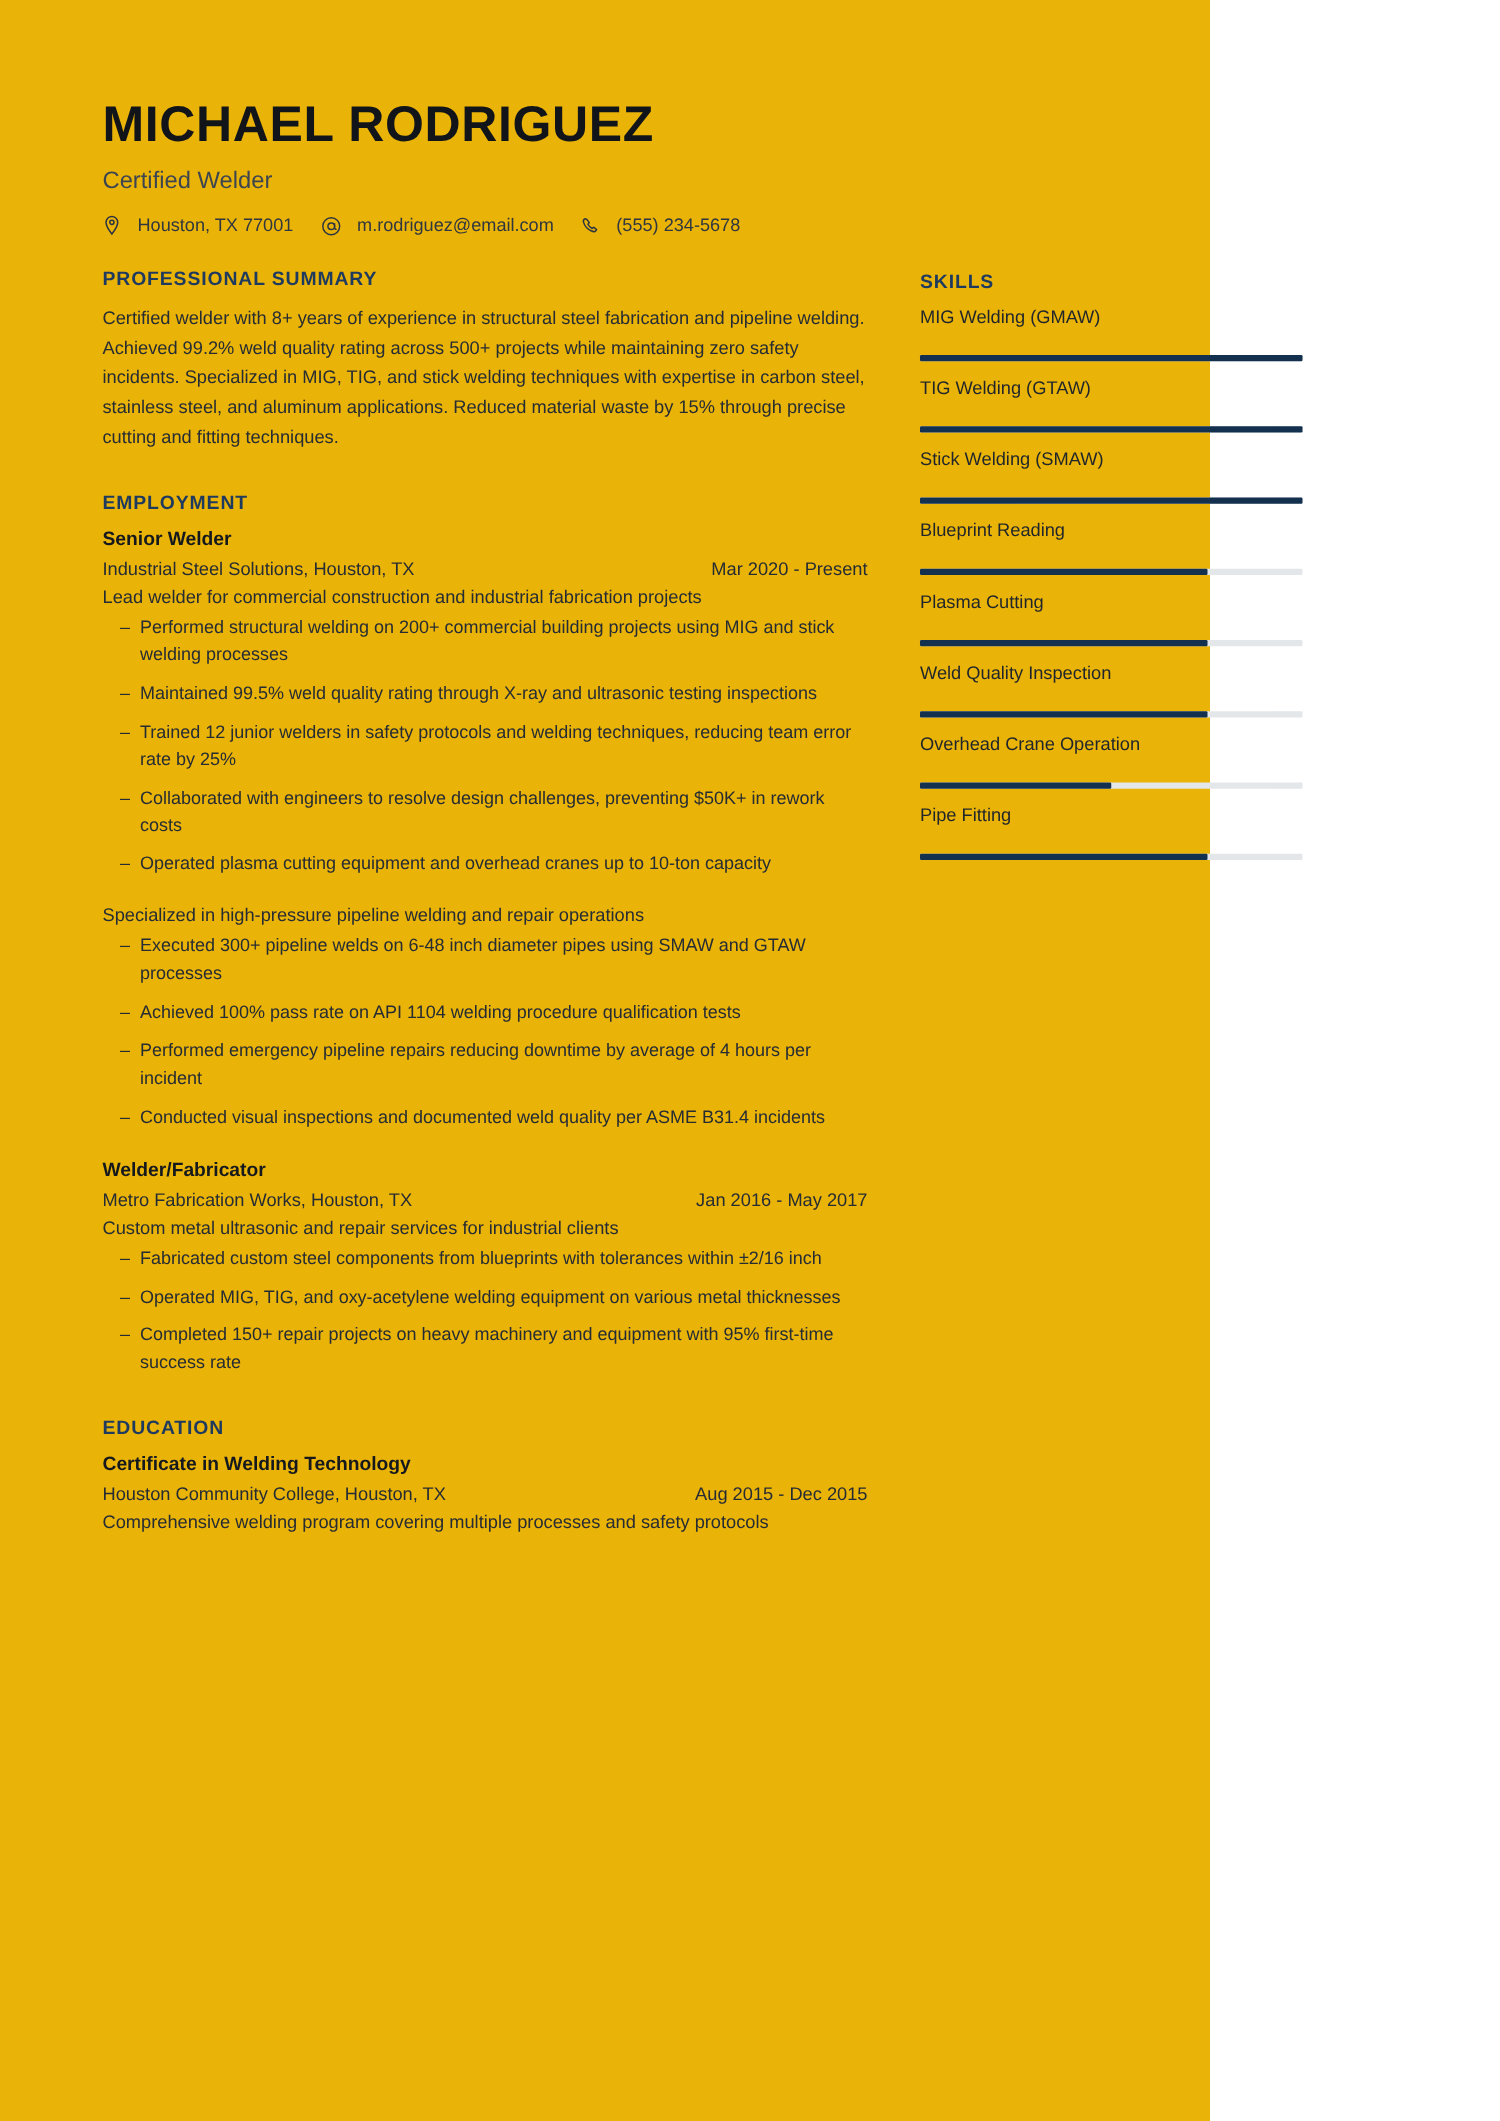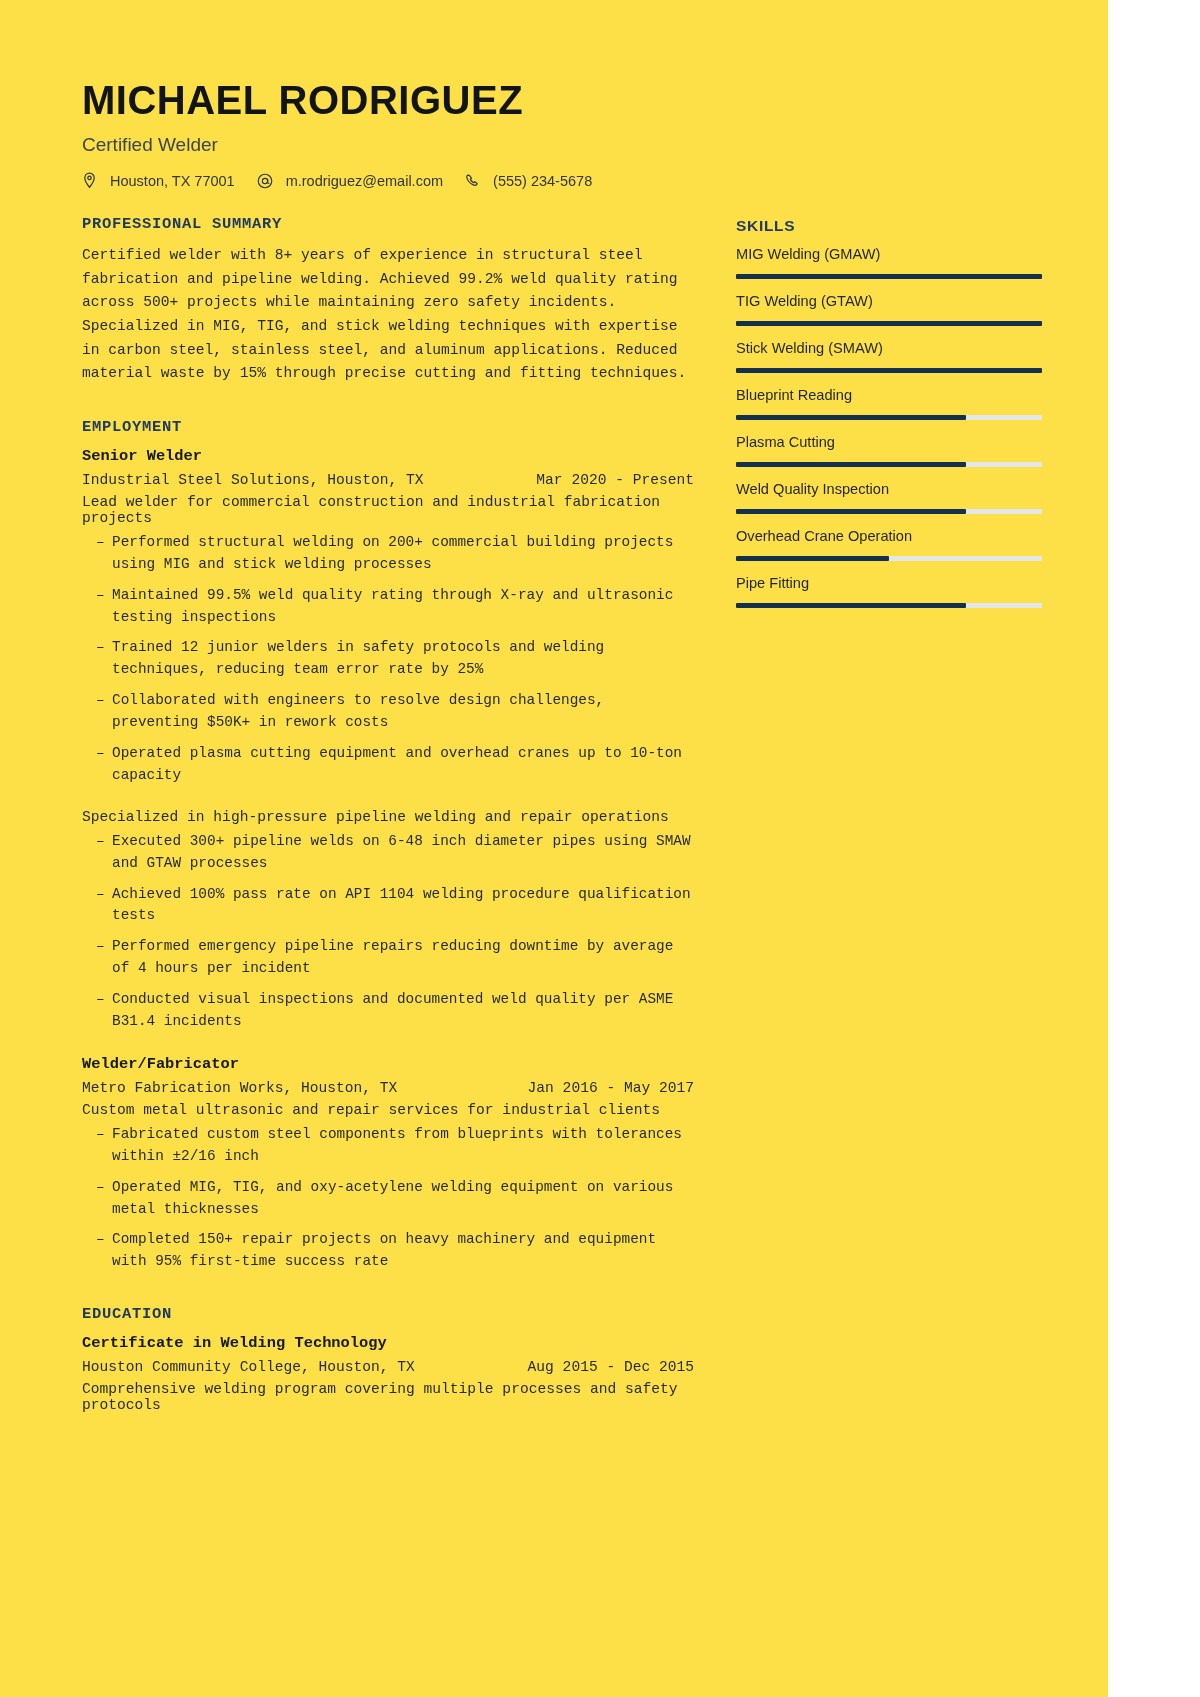--- a/index.html
+++ b/index.html
@@ -5,23 +5,23 @@
   * { box-sizing: border-box; margin: 0; padding: 0; }
   html, body {
     width: 1200px;
     height: 1697px;
     background: #ffffff;
     font-family: "Liberation Sans", sans-serif;
     color: #1c1c1c;
   }
   .page {
     position: relative;
-    width: 1108px;
+    width: 968px;
     height: 1697px;
-    background: #fde047;
+    background: #eab308;
     padding: 78px 82px 0 82px;
   }
 
   
   .header { margin-bottom: 26px; }
   .name {
     font-size: 40px;
     font-weight: 700;
     letter-spacing: 0.5px;
     color: #111418;
@@ -39,21 +39,21 @@
     gap: 22px;
     margin-top: 16px;
     font-size: 14.5px;
     color: #30373f;
   }
   .contact-item { display: flex; align-items: center; gap: 13px; }
   .contact-item svg { display: block; }
 
   
   .columns { display: flex; gap: 42px; }
-  .col-main { width: 612px; flex: 0 0 612px; font-family: Liberation Mono, monospace; }
+  .col-main { width: 612px; flex: 0 0 612px; }
   .col-side { width: 306px; flex: 0 0 306px; padding-top: 2px; }
 
   .section-title {
     font-size: 15.5px;
     font-weight: 700;
     color: #1e3a5f;
     letter-spacing: 0.7px;
     margin-bottom: 11px;
   }
   .section { margin-bottom: 32px; }
@@ -107,21 +107,21 @@
     font-weight: 700;
     color: #15191e;
     margin-bottom: 7px;
   }
 
   
   .skill { margin-bottom: 4px; }
   .skill-label {
     font-size: 14.6px;
     color: #1f252b;
-    padding-bottom: 12px;
+    padding-bottom: 22px;
   }
   .skill-bar {
     position: relative;
     height: 5px;
     background: #e4e7ea;
     border-radius: 1px;
     margin-bottom: 14px;
   }
   .skill-bar > span {
     position: absolute;

